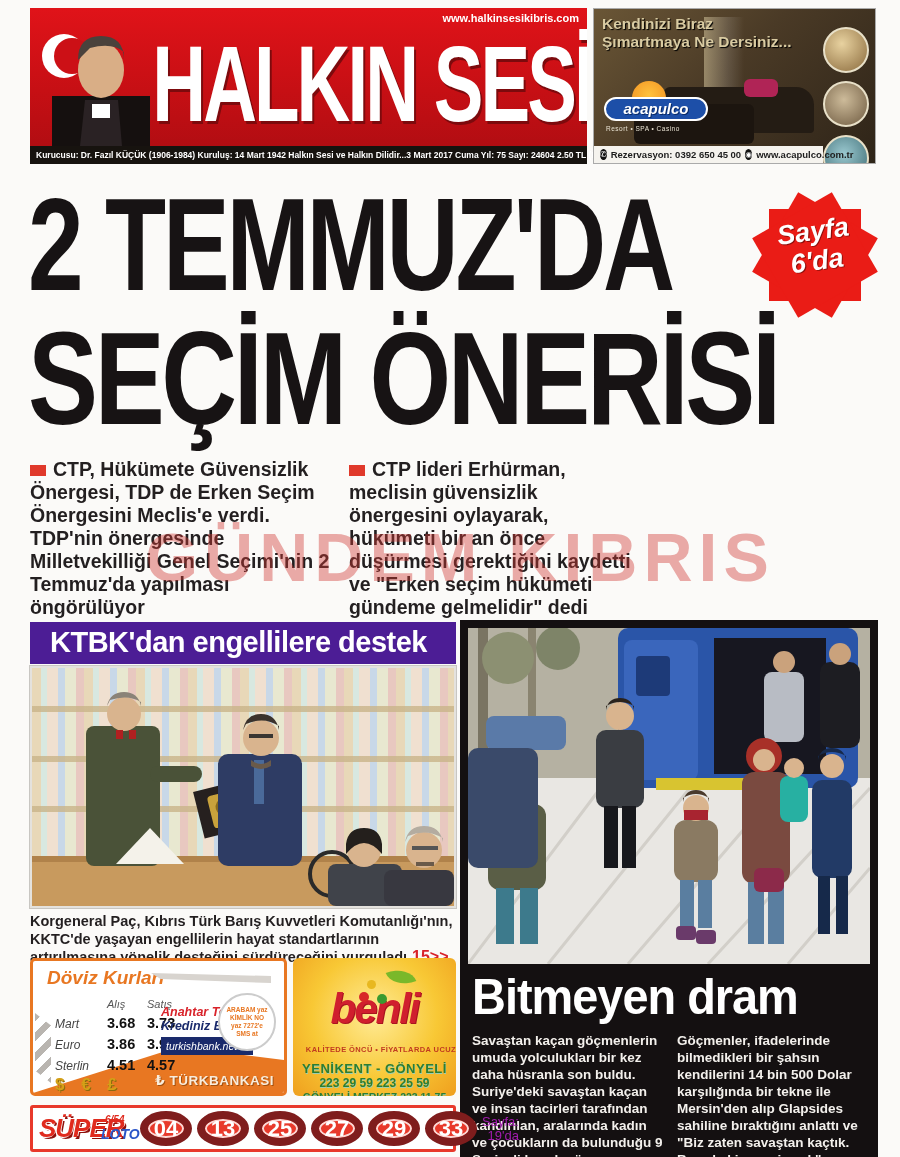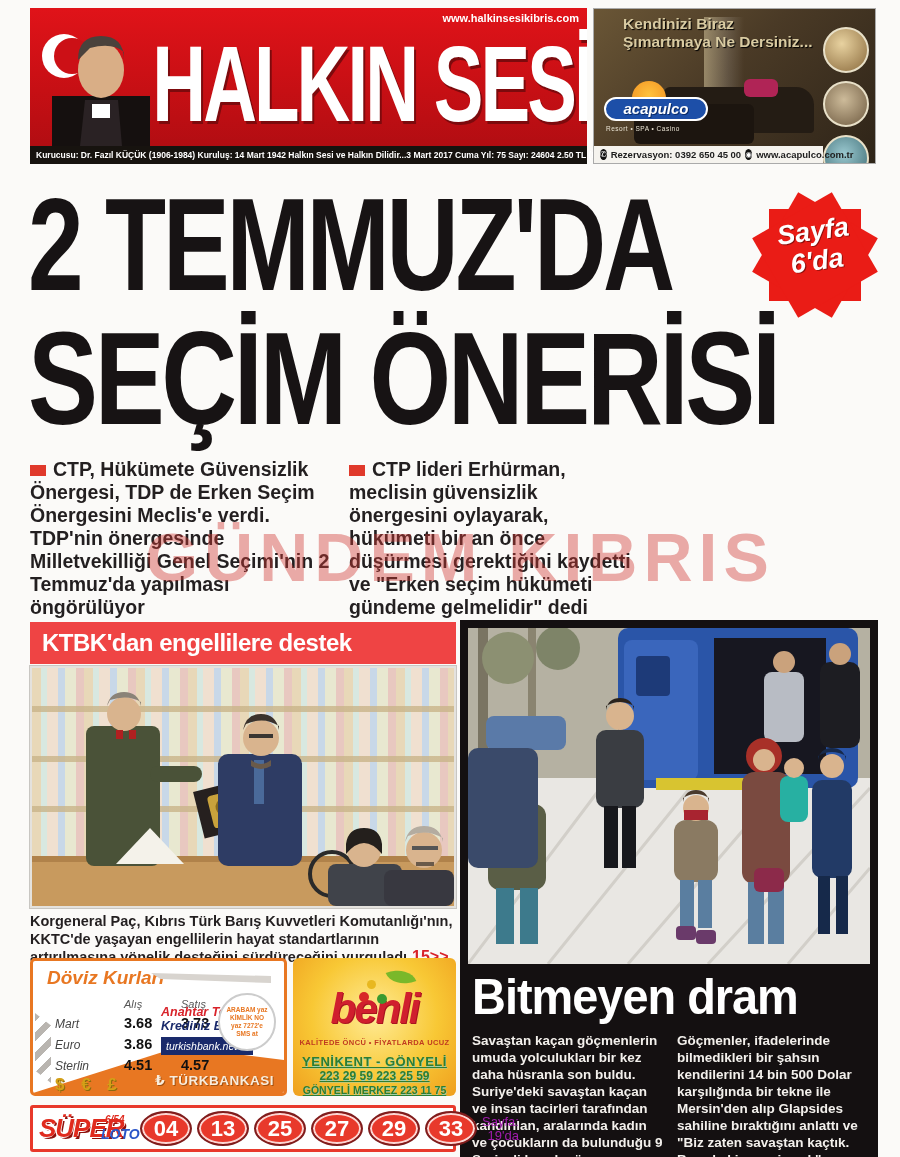--- a/index.html
+++ b/index.html
@@ -18,21 +18,21 @@
     color:#fff; font-size:8.5px; font-weight:bold; display:flex; justify-content:space-between;
     align-items:center; padding:0 6px; white-space:nowrap; }
 
   
   .acapulco { position:absolute; left:593px; top:8px; width:283px; height:156px; border:1px solid #aaa;
     background:linear-gradient(135deg,#6a5636 0%,#4a3a26 45%,#2e2418 100%); overflow:hidden; }
   .ac-bed { position:absolute; left:70px; top:78px; width:150px; height:46px; background:#241c14; border-radius:6px 18px 4px 4px; }
   .ac-bed2 { position:absolute; left:40px; top:95px; width:120px; height:40px; background:#1c150f; border-radius:6px; }
   .ac-pillow { position:absolute; left:150px; top:70px; width:34px; height:18px; background:#b02456; border-radius:6px; }
   .ac-curtain { position:absolute; left:110px; top:8px; width:40px; height:80px; background:linear-gradient(90deg,#d8c9a088,#fff2 60%,#0000); }
-  .ac-headline { position:absolute; top:6px; left:8px; color:#d9cba2; font-size:15.5px; font-weight:bold; line-height:18px; text-shadow:1px 1px 1px #000;margin-left:21px; }
+  .ac-headline { position:absolute; top:6px; left:8px; color:#d9cba2; font-size:15.5px; font-weight:bold; line-height:18px; text-shadow:1px 1px 1px #000; }
   .ac-logo { position:absolute; left:10px; top:72px; width:110px; height:46px; }
   .ac-sun { position:absolute; left:28px; top:0; width:34px; height:34px; border-radius:50%; background:radial-gradient(circle at 50% 40%,#ffc23e,#f08a1d); }
   .ac-pill { position:absolute; left:0; top:16px; width:104px; height:24px; background:#1d4fa8; border:2px solid #fff; border-radius:12px;
     color:#fff; font-weight:bold; font-style:italic; font-size:15px; text-align:center; line-height:20px; text-shadow:1px 1px 0 #0a2a66; }
   .ac-sub { position:absolute; left:2px; top:44px; color:#e8e2d2; font-size:6.5px; letter-spacing:.5px; }
   .ac-circle { position:absolute; right:6px; width:46px; height:46px; border-radius:50%; border:2px solid #e8e0c8; }
   .ac-c1 { top:18px; background:radial-gradient(circle at 40% 35%,#e8d2a0,#8a6a3c); }
   .ac-c2 { top:72px; background:radial-gradient(circle at 45% 40%,#cdbb9a,#6e5a40); }
   .ac-c3 { top:126px; background:radial-gradient(circle at 45% 40%,#9ac8cf,#3d6a72); }
   .ac-bar { position:absolute; bottom:0; left:0; right:52px; height:17px; background:#f5f3ee; color:#1d1d1d;
@@ -54,22 +54,22 @@
   
   .summary { position:absolute; left:30px; top:458px; width:850px; display:grid;
     grid-template-columns:302px 290px 236px; column-gap:17px; color:#231f20;
     font-weight:bold; font-size:19.5px; line-height:23px; }
   .bullet { display:inline-block; width:16px; height:11px; background:#e0392b; margin-right:7px; }
 
   .watermark { position:absolute; left:50px; top:518px; width:820px; text-align:center; z-index:30;
     font-size:68px; font-weight:bold; letter-spacing:6px; color:rgba(208,58,52,0.42); white-space:nowrap; pointer-events:none; }
 
   
-  .ls-header { position:absolute; left:30px; top:622px; width:426px; height:42px; background:#ef4444;
-    color:#fff; font-weight:bold; font-size:24px; line-height:41px; padding-left:12px; letter-spacing:-0.5px; }
+  .ls-header { position:absolute; left:30px; top:622px; width:426px; height:42px; background:#4c1d95;
+    color:#fff; font-weight:bold; font-size:29px; line-height:41px; padding-left:20px; letter-spacing:-0.5px; }
   .ls-photo { position:absolute; left:30px; top:666px; width:426px; height:242px; border:2px solid #e4e2de; outline:1px solid #c8c6c2;
     background:
       repeating-linear-gradient(0deg, transparent 0 44px, #c9b489cc 44px 50px),
       repeating-linear-gradient(90deg, #e8d8b8 0 9px, #d8e8e0 9px 15px, #f0e0d0 15px 26px, #c8d8e8 26px 33px, #e8e8d0 33px 44px, #e8c8c0 44px 52px);
     overflow:hidden; }
   .ls-photo svg { position:absolute; left:0; top:0; }
   .ls-inner-caption { position:absolute; left:112px; top:852px; width:278px; background:#fdfdf6; border:1px solid #8a8a8a;
     font-weight:bold; font-size:13px; line-height:17px; text-align:center; color:#1d1d1d; padding:4px 6px; z-index:5; }
   .ls-caption { position:absolute; left:30px; top:912px; width:426px; color:#231f20; font-weight:bold; font-size:14.5px; line-height:18px; }
   .ls-pageref { position:absolute; left:412px; top:948px; color:#d8232a; font-weight:bold; font-size:16px; }
@@ -85,21 +85,21 @@
   
   .doviz { position:absolute; left:30px; top:958px; width:257px; height:138px; background:#fff;
     border:3px solid #e87722; border-radius:5px; overflow:hidden; }
   .dv-wedge { position:absolute; left:0; bottom:0; width:100%; height:46px; background:#e87722;
     clip-path:polygon(0 100%, 58% 0, 100% 28%, 100% 100%); }
   .dv-chevs { position:absolute; left:2px; top:52px; width:16px; height:70px;
     background:repeating-linear-gradient(135deg,#b9b5b0 0 6px,#fff 6px 14px); clip-path:polygon(0 0,100% 18%,100% 100%,0 82%); }
   .dv-title { position:absolute; left:14px; top:6px; color:#e87722; font-weight:bold; font-style:italic; font-size:19px; }
   .dv-title-swoosh { position:absolute; left:118px; top:12px; width:120px; height:10px; background:#d8d4cf; clip-path:polygon(0 0,100% 30%,100% 100%,8% 60%); }
   .dv-table { position:absolute; left:22px; top:32px; width:132px; font-size:12px; color:#444; }
-  .dv-row { display:grid; grid-template-columns:52px 40px 40px; align-items:baseline; margin-top:5px;gap:17px; }
+  .dv-row { display:grid; grid-template-columns:52px 40px 40px; align-items:baseline; margin-top:5px; }
   .dv-h { font-style:italic; color:#555; font-size:11px; }
   .dv-name { font-style:italic; }
   .dv-val { font-weight:bold; color:#111; font-size:14.5px; }
   .dv-symbols { position:absolute; left:22px; top:114px; font-size:17px; font-weight:bold; color:#d4a017; letter-spacing:6px; text-shadow:1px 1px 0 #8a6a10; }
   .dv-promo { position:absolute; left:128px; top:44px; width:96px; line-height:14px; }
   .dv-promo1 { color:#d8232a; font-weight:bold; font-style:italic; font-size:12.5px; }
   .dv-promo2 { color:#1a2a6b; font-weight:bold; font-style:italic; font-size:12.5px; }
   .dv-web { margin-top:4px; background:#1a2a6b; color:#fff; font-style:italic; font-size:10.5px; padding:2px 5px; width:92px; }
   .dv-circle { position:absolute; right:8px; top:32px; width:58px; height:58px; border-radius:50%; background:#fff;
     border:2px solid #ccc; color:#e87722; font-weight:bold; font-size:6.5px; text-align:center; line-height:8px;
@@ -108,34 +108,34 @@
 
   
   .benli { position:absolute; left:293px; top:958px; width:163px; height:138px; border-radius:6px; overflow:hidden; text-align:center;
     background:radial-gradient(circle at 50% 42%, #ffeb96 0%, #f8c835 55%, #ef9f1e 100%); }
   .benli-leaf { position:absolute; left:95px; top:10px; width:26px; height:18px; background:#7ab82a; border-radius:0 100% 0 100%; transform:rotate(-20deg); }
   .benli-dot { position:absolute; border-radius:50%; }
   .bd1 { left:74px; top:22px; width:9px; height:9px; background:#e8b820; }
   .bd2 { left:66px; top:34px; width:10px; height:10px; background:#d82828; }
   .bd3 { left:84px; top:36px; width:10px; height:10px; background:#3a9a30; }
   .benli-brand { margin-top:30px; color:#d01f2e; font-weight:bold; font-style:italic; font-size:42px; line-height:42px; letter-spacing:-2px; text-shadow:1px 1px 0 #a8141f; }
-  .benli-tagline { margin-top:8px; color:#c03a20; font-weight:bold; font-size:7.5px; letter-spacing:.4px; }
-  .benli-lines { margin-top:8px; color:#2e7d32; font-weight:bold; font-size:12px; line-height:14px; text-shadow:.5px .5px 0 #9ecfb0;text-decoration:underline; }
+  .benli-tagline { margin-top:15px; color:#c03a20; font-weight:bold; font-size:7.5px; letter-spacing:.4px;text-align:right; }
+  .benli-lines { margin-top:8px; color:#2e7d32; font-weight:bold; font-size:12px; line-height:14px; text-shadow:.5px .5px 0 #9ecfb0; }
   .benli-l1 { font-size:13px; letter-spacing:.5px; }
   .benli-small { font-size:10.5px; }
 
   
   .loto { position:absolute; left:30px; top:1105px; width:426px; height:47px; background:#fff; border:3px solid #e8392b;
     border-radius:3px; display:flex; align-items:center; gap:5px; padding:0 6px; }
   .loto-brand { position:relative; width:96px; height:40px; flex:none;text-align:right; }
   .loto-super { position:absolute; left:0; top:4px; color:#e02a1e; font-weight:bold; font-style:italic; font-size:26px; letter-spacing:-1px;
     text-shadow:-1px -1px 0 #fff,1px -1px 0 #fff,-1px 1px 0 #fff,2px 2px 0 #8d0f0b; }
   .loto-654 { position:absolute; left:66px; top:5px; color:#e02a1e; font-weight:bold; font-style:italic; font-size:10px; }
   .loto-loto { position:absolute; left:62px; top:17px; color:#2a55c8; font-weight:bold; font-style:italic; font-size:14px; }
-  .loto-ball { width:52px; height:35px; flex:none; background:#e8392b; border:2px solid #7f1d1d; border-radius:50%;
+  .loto-ball { width:52px; height:35px; flex:none; background:#e8392b; border:8px solid #7f1d1d; border-radius:50%;
     box-shadow:inset 0 0 0 2px #ffffffcc; color:#fff; font-weight:bold; font-size:22px;
     display:flex; align-items:center; justify-content:center; }
   .loto-page { margin-left:auto; color:#a21caf; font-weight:normal; font-size:13px; line-height:14px; text-align:right; }
 </style>
 </head>
 <body>
 
 <div class="page">
 
   <div class="masthead">

